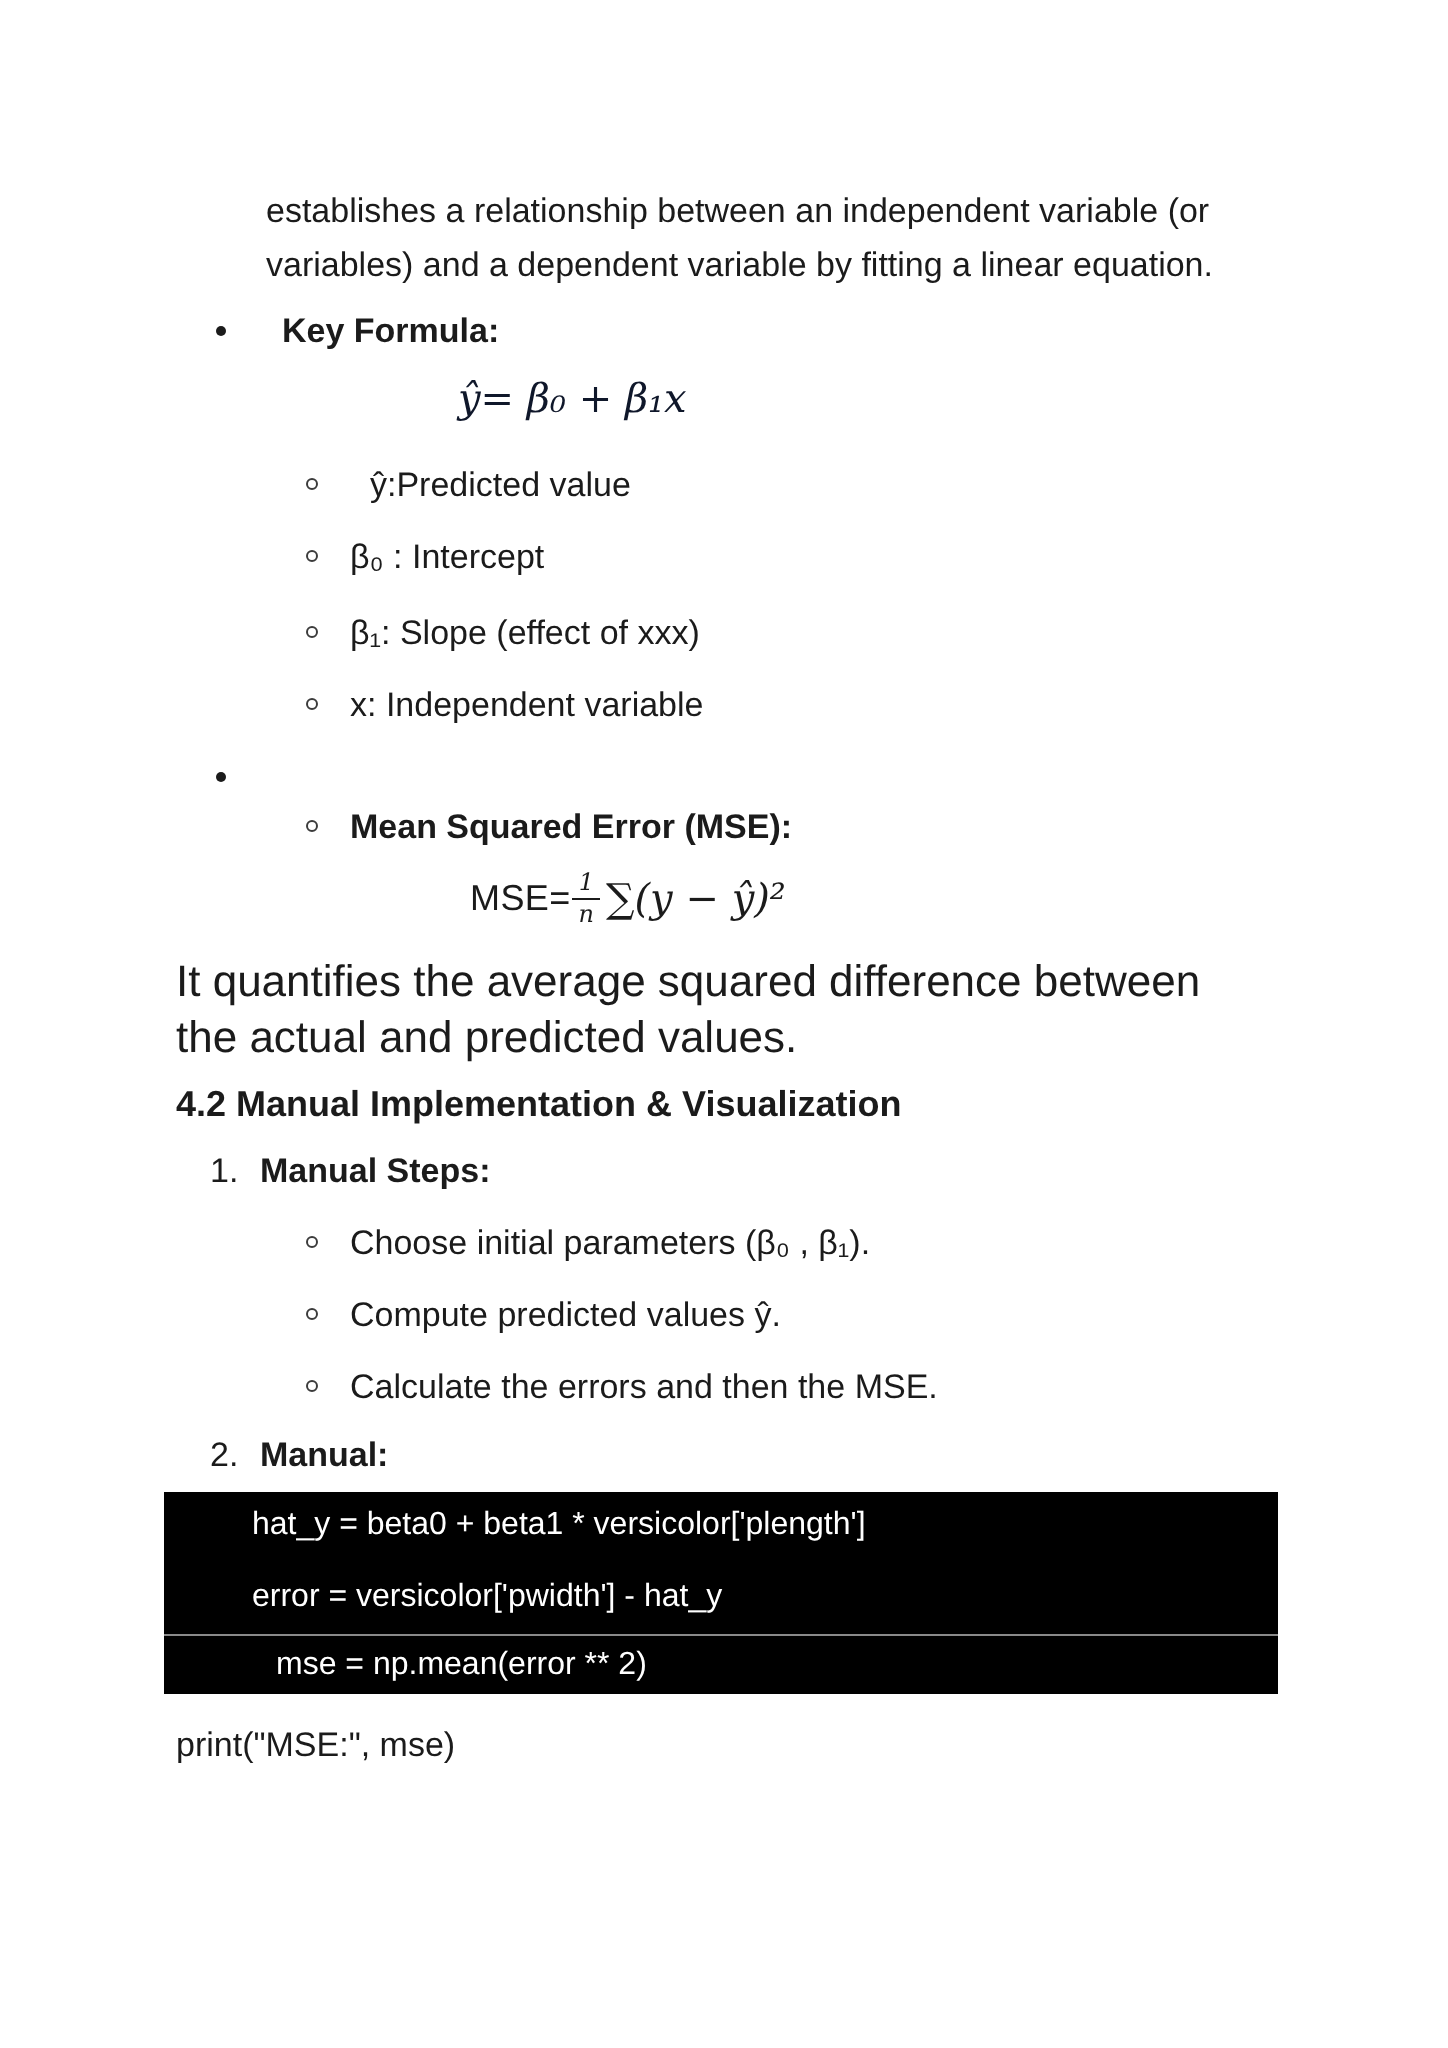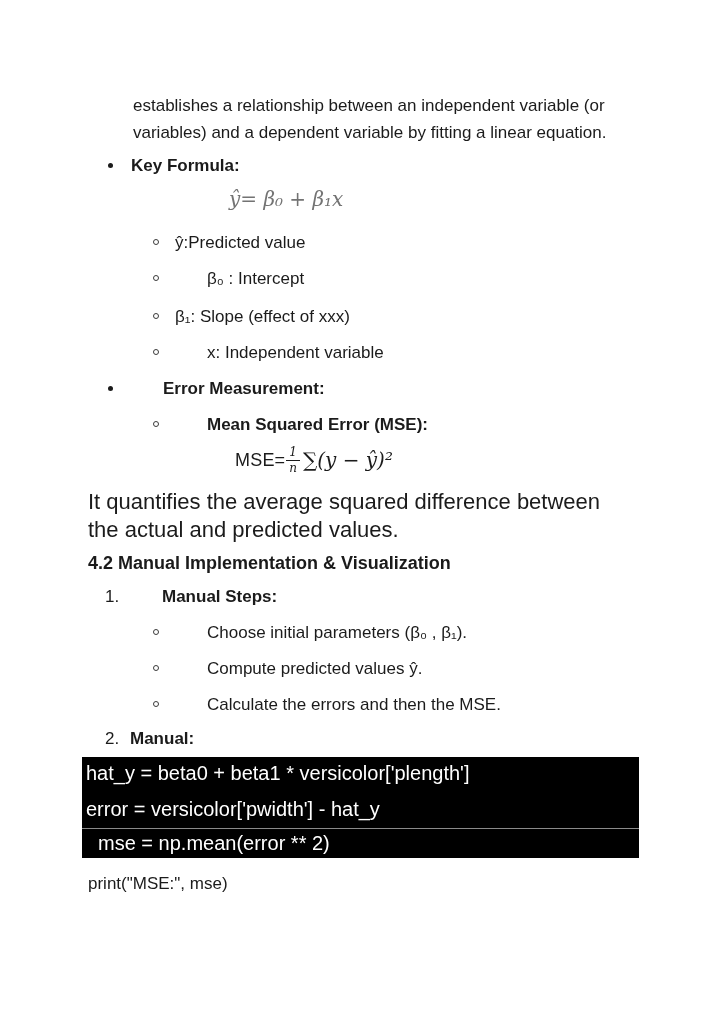--- a/index.html
+++ b/index.html
@@ -49,21 +49,21 @@
   .l2-text { margin-left: 16px; font-size: 17px; line-height: 26px; }
   .l2-text.bold { font-weight: 700; }
 
   
   .formula1 {
     margin: 5px 0 16px 229px;
     font-family: "DejaVu Serif", serif;
     font-style: italic;
     font-size: 20px;
     line-height: 30px;
-    color: #737373;
+    color: #0f172a;
   }
   .formula2 {
     margin: 0 0 0 235px;
     height: 44px;
     display: flex;
     align-items: center;
   }
   .mse-prefix {
     font-size: 18px;
     font-weight: 400;
@@ -109,31 +109,31 @@
 
   
   .code-block {
     margin: 5px 0 0 82px;
     width: 557px;
     background: #000000;
     color: #ffffff;
   }
   .code-group1 { padding: 7px 4px 9px 4px; }
   .code-group2 { border-top: 1px solid #8a8a8a; padding: 5px 4px 5px 16px; }
-  .code-line { font-size: 20px; line-height: 19px; white-space: pre; }
+  .code-line { font-size: 16px; line-height: 19px; white-space: pre; margin-left: 40px; }
   .code-group1 .code-line + .code-line { margin-top: 17px; }
 
   .print-line {
     margin: 13px 0 0 88px;
     font-size: 17px;
     line-height: 26px;
   }
 
-  .spacing-a { margin-top: 7px; }
-  .spacing-b { margin-top: 10px; gap: 32px; }
+  .spacing-a { margin-top: 7px; gap: 10px; }
+  .spacing-b { margin-top: 10px; }
   .spacing-c { margin-top: 12px; }
   .spacing-d { margin-top: 8px; }
 </style>
 </head>
 <body>
 
 <div class="page">
 
   <p class="intro">establishes a relationship between an independent variable (or variables) and a dependent variable by fitting a linear equation.</p>
 
@@ -156,21 +156,20 @@
     <span class="l2-ring"></span>
     <span class="l2-text">β₁: Slope (effect of xxx)</span>
   </div>
   <div class="l2-item spacing-b">
     <span class="l2-ring"></span>
     <span class="l2-text">x: Independent variable</span>
   </div>
 
   <div class="l1-item spacing-b">
     <span class="l1-dot"></span>
-    <span class="l1-text">Error Measurement:</span>
   </div>
 
   <div class="l2-item spacing-b">
     <span class="l2-ring"></span>
     <span class="l2-text bold">Mean Squared Error (MSE):</span>
   </div>
 
   <div class="formula2">
     <span class="mse-prefix">MSE=</span>
     <span class="frac">

